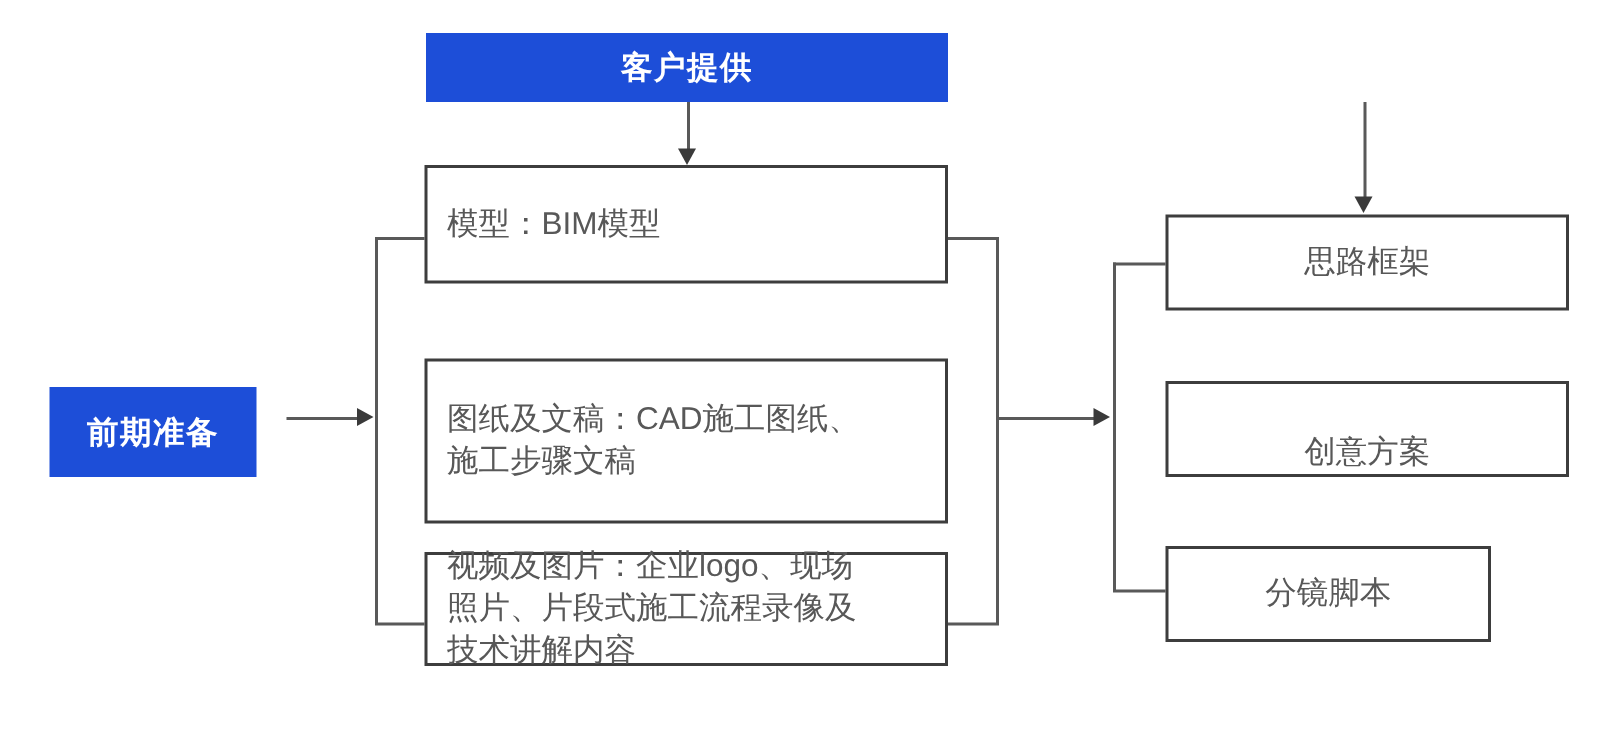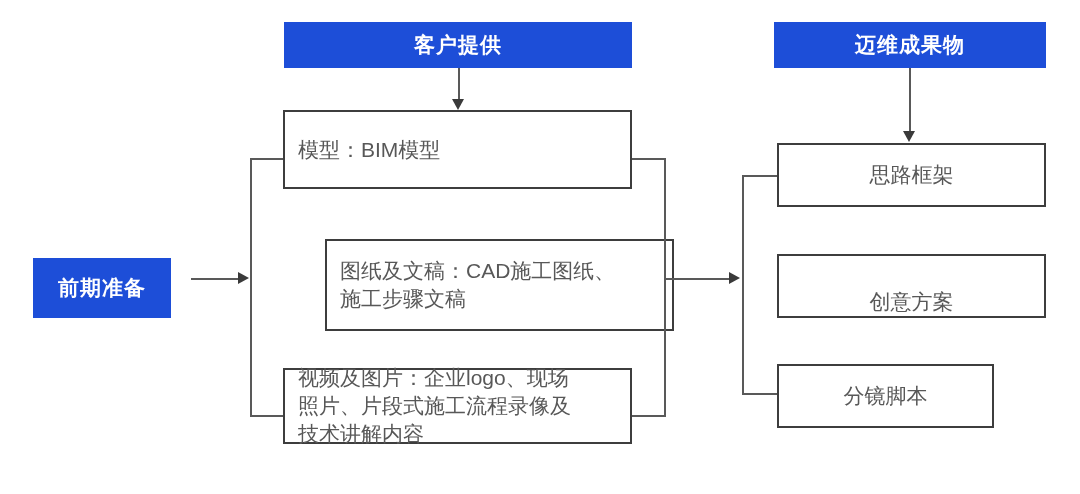--- a/index.html
+++ b/index.html
@@ -102,21 +102,21 @@
     <span>客户提供</span>
   </div>
 
   <div class="vline" style="left:458px; top:68px; height:32px;"></div>
   <div class="arrow-down" style="left:452px; top:99px;"></div>
 
   <div class="node left" style="left:283px; top:110px; width:349px; height:79px;">
     <span class="txt f21">模型：BIM模型</span>
   </div>
 
-  <div class="node left" style="left:283px; top:239px; width:349px; height:92px;margin-left:42px;">
+  <div class="node left" style="left:283px; top:239px; width:349px; height:110px;">
     <span class="txt f21">图纸及文稿：CAD施工图纸、
 施工步骤文稿</span>
   </div>
 
   <div class="node left" style="left:283px; top:368px; width:349px; height:76px;">
     <span class="txt f21">视频及图片：企业logo、现场
 照片、片段式施工流程录像及
 技术讲解内容</span>
   </div>
 
@@ -126,23 +126,20 @@
 
   <div class="vline" style="left:664px; top:158px; height:258px;"></div>
 
   <div class="hline" style="left:664px; top:278px; width:66px;"></div>
   <div class="arrow-right" style="left:729px; top:272px;"></div>
 
   <div class="vline" style="left:742px; top:175px; height:219px;"></div>
   <div class="hline" style="left:742px; top:175px; width:36px;"></div>
   <div class="hline" style="left:742px; top:393px; width:36px;"></div>
 
-  <div class="blue-box f21" style="left:774px; top:22px; width:272px; height:46px;">
-    <span>迈维成果物</span>
-  </div>
 
   <div class="vline" style="left:909px; top:68px; height:64px;"></div>
   <div class="arrow-down" style="left:903px; top:131px;"></div>
 
   <div class="node center" style="left:777px; top:143px; width:269px; height:64px;">
     <span class="txt f21">思路框架</span>
   </div>
 
   <div class="node center" style="left:777px; top:254px; width:269px; height:64px;align-items:flex-end;">
     <span class="txt f21">创意方案</span>

